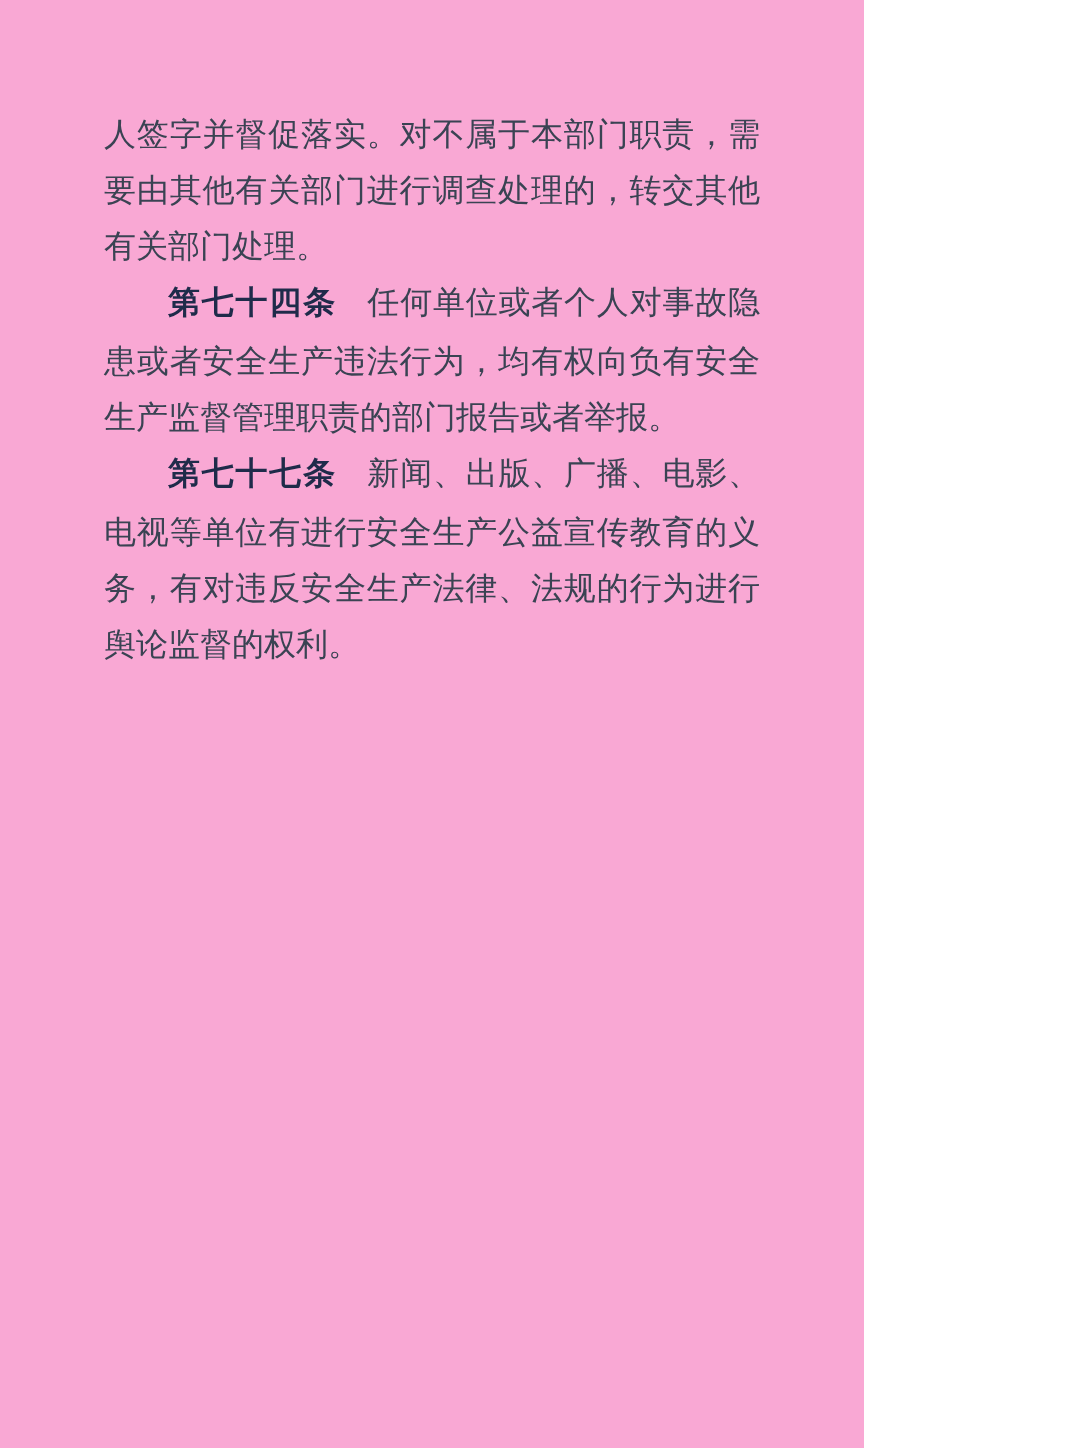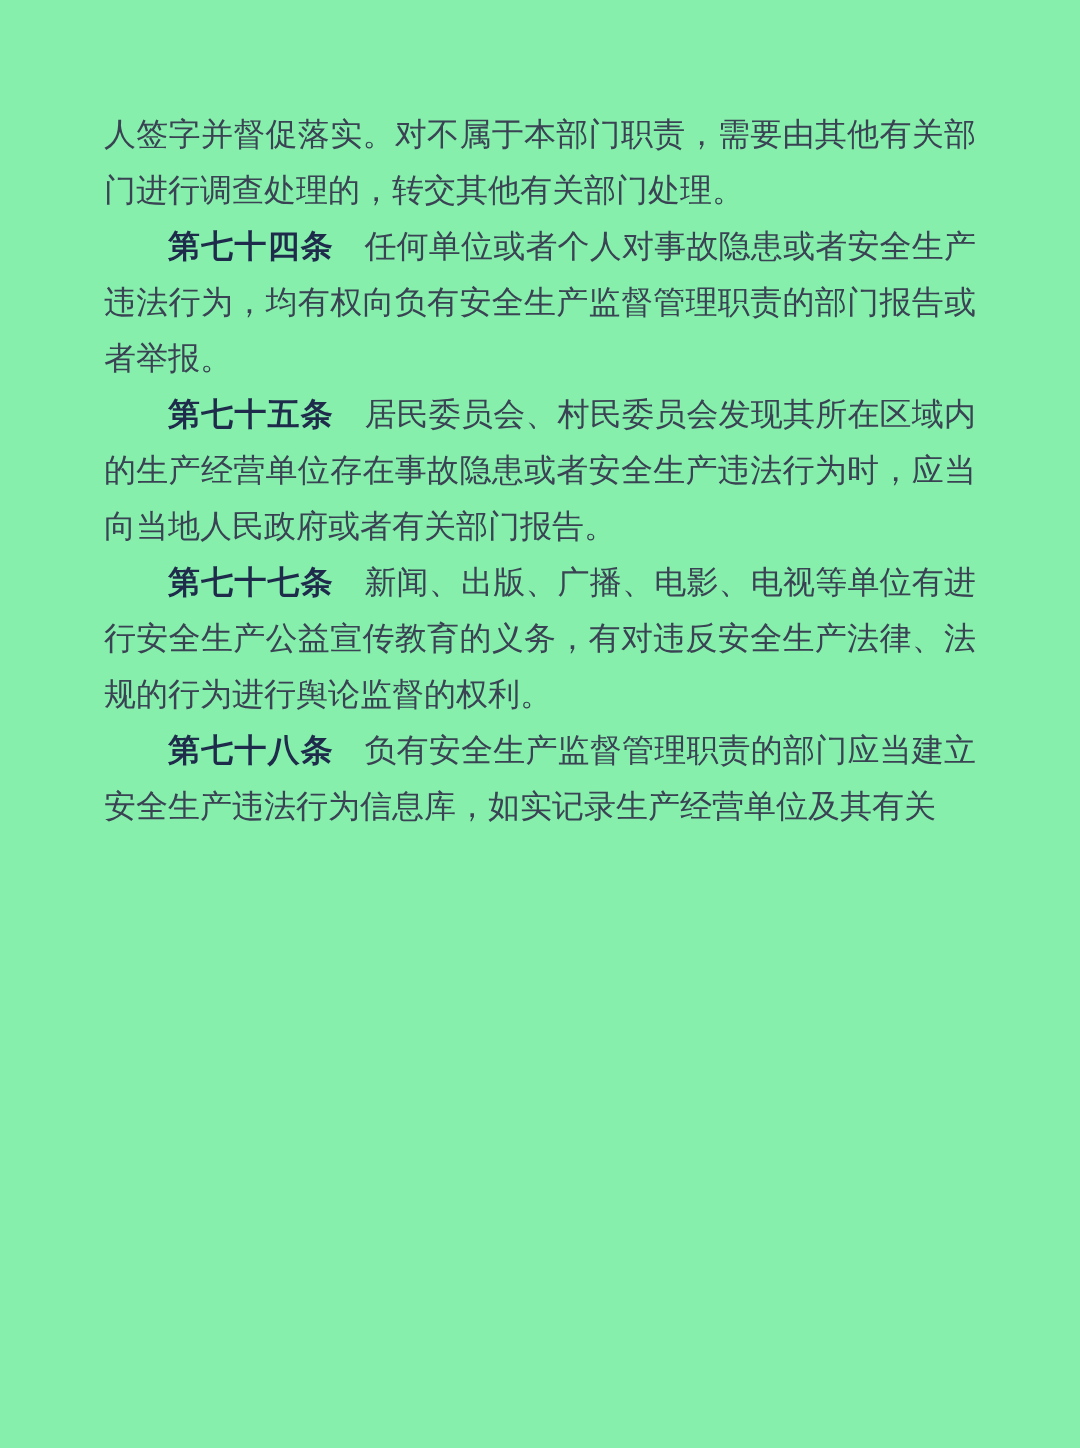--- a/index.html
+++ b/index.html
@@ -2,61 +2,59 @@
 <html lang="zh"><head>
 <meta charset="utf-8">
 <style>
   html, body {
     margin: 0;
     padding: 0;
     background: #ffffff;
   }
   .page {
     position: relative;
-    width: 1080px;
+    width: 864px;
     height: 1448px;
-    background: #86efac;
+    background: #f9a8d4;
     overflow: hidden;
   }
   .doc-body {
     box-sizing: border-box;
     padding: 106px 104px 0 104px;
     font-family: "Liberation Serif", "DejaVu Serif", serif;
     font-size: 32px;
     line-height: 56px;
     color: #3a4353;
     text-align: justify;
     text-justify: inter-character;
   }
   p.para {
     margin: 0;
     padding: 0;
   }
   p.para.indent {
     text-indent: 2em;
   }
   .lead {
-    font-family: Liberation Serif, serif;
+    font-family: Liberation Mono, monospace;
     font-weight: 700;
     color: #1f2b4a;
     margin-right: 0.95em;
     letter-spacing: 1px;
   }
 </style>
 </head>
 <body>
 
 <div class="page">
   <div class="doc-body">
   <p class="para"><span>人签字并督促落实。对不属于本部门职责，需要由其他有关部门进行调查处理的，转交其他有关部门处理。</span></p>
 
 
   <p class="para indent"><span class="lead">第七十四条</span><span>任何单位或者个人对事故隐患或者安全生产违法行为，均有权向负有安全生产监督管理职责的部门报告或者举报。</span></p>
 
 
-  <p class="para indent"><span class="lead">第七十五条</span><span>居民委员会、村民委员会发现其所在区域内的生产经营单位存在事故隐患或者安全生产违法行为时，应当向当地人民政府或者有关部门报告。</span></p>
 
 
   <p class="para indent"><span class="lead">第七十七条</span><span>新闻、出版、广播、电影、电视等单位有进行安全生产公益宣传教育的义务，有对违反安全生产法律、法规的行为进行舆论监督的权利。</span></p>
 
-  <p class="para indent"><span class="lead">第七十八条</span><span>负有安全生产监督管理职责的部门应当建立安全生产违法行为信息库，如实记录生产经营单位及其有关</span></p>
 </div>
 </div>
 
 </body></html>

